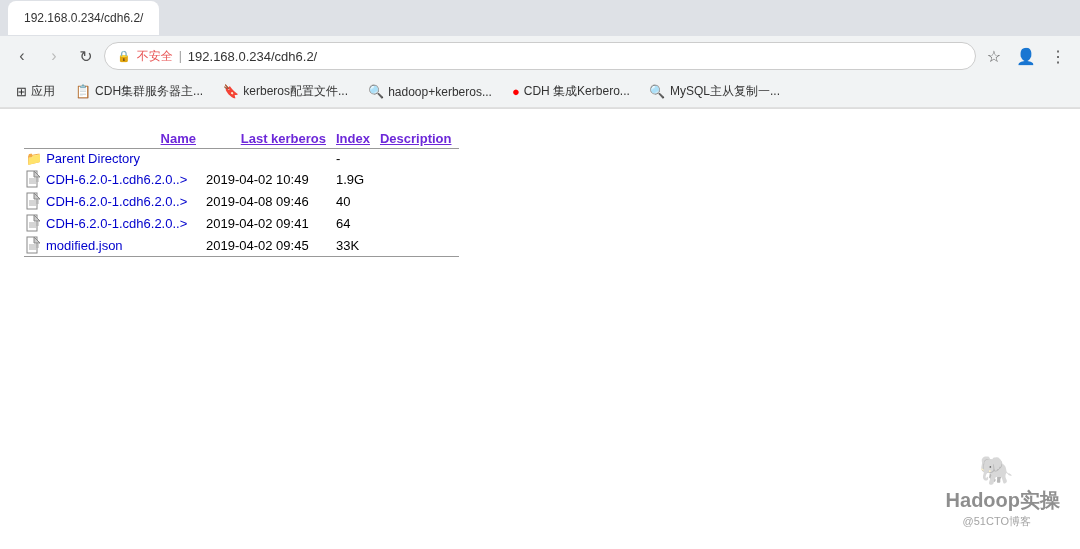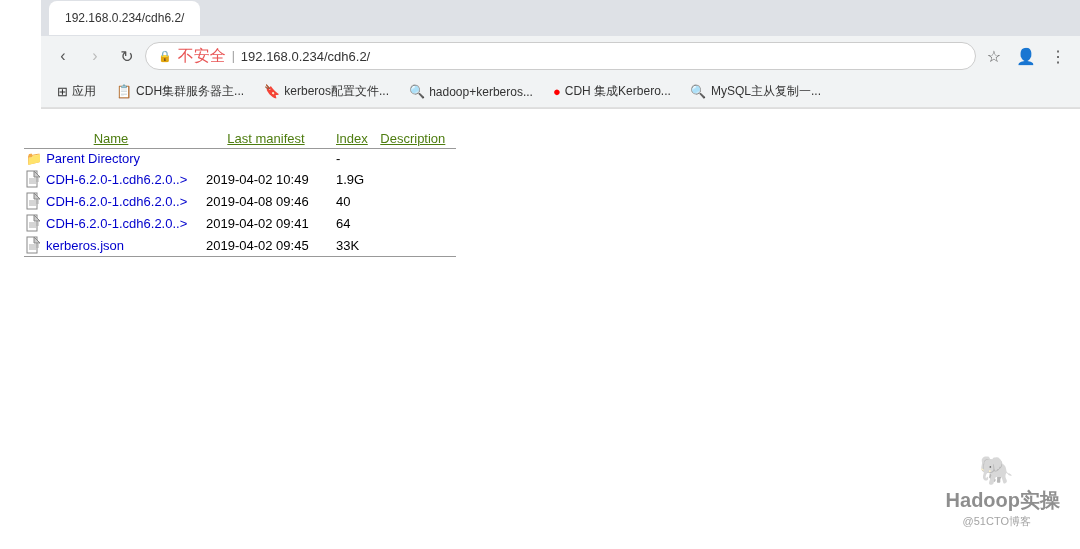--- a/index.html
+++ b/index.html
@@ -2,21 +2,20 @@
 <html><head>
   <meta charset="utf-8">
   <style>
     * { margin: 0; padding: 0; box-sizing: border-box; }
     body { font-family: Arial, sans-serif; font-size: 13px; background: #fff; color: #000; }
 
     
     .browser-chrome {
       background: #701a75;
       border-bottom: 1px solid #ddd;
-      margin-left: 41px;
     }
 
     .tab-bar {
       display: flex;
       align-items: center;
       height: 36px;
       padding: 0 8px;
       background: #dee1e6;
     }
 
@@ -128,24 +127,24 @@
       margin-bottom: 16px;
       color: #000;
     }
 
     .file-table {
       border-collapse: collapse;
       min-width: 420px;
     }
 
     .file-table th {
-      text-align: center;
+      text-align: right;
       padding: 2px 8px 2px 2px;
-      font-weight: normal;
-      color: #4d7c0f;
+      font-weight: bold;
+      color: #6d28d9;
       text-decoration: underline;
       cursor: pointer;
       font-size: 13px;
       border-bottom: 1px solid #999;
     }
 
     .file-table th:first-child { padding-left: 2px; min-width: 180px; }
     .file-table th.col-modified { min-width: 130px; }
     .file-table th.col-size { min-width: 40px; }
     .file-table th.col-desc { min-width: 80px; }
@@ -207,21 +206,21 @@
     </div>
   </div>
 
   <div class="nav-bar">
     <button class="nav-btn">‹</button>
     <button class="nav-btn disabled">›</button>
     <button class="nav-btn">↻</button>
 
     <div class="address-bar">
       <span class="lock-icon">🔒</span>
-      <span class="lock-icon" style="font-size:16px;color:#e85555;">不安全</span>
+      <span class="lock-icon" style="font-size:12px;color:#e85555;">不安全</span>
       <span style="color:#999;font-size:12px;">|</span>
       <span class="address-text">192.168.0.234/cdh6.2/</span>
     </div>
 
     <button class="star-btn">☆</button>
     <button class="account-btn">👤</button>
     <button class="menu-btn">⋮</button>
   </div>
 
   <div class="bookmarks-bar">
@@ -251,21 +250,21 @@
     </a>
   </div>
 </div>
 
 <div class="page-content">
 
   <table class="file-table">
     <thead>
       <tr>
         <th class="col-name">Name</th>
-        <th class="col-modified">Last manifest</th>
+        <th class="col-modified">Last kerberos</th>
         <th class="col-size">Index</th>
         <th class="col-desc">Description</th>
       </tr>
     </thead>
     <tbody id="file-table-body">
     <tr>
           <td>
             <a href="/" class="file-link">
               <span>📁</span>
               <span>Parent Directory</span>
@@ -329,21 +328,21 @@
         <tr>
           <td>
             <a href="#" class="file-link">
               <span><svg width="16" height="18" viewBox="0 0 16 18" style="vertical-align:middle">
                   <rect x="1" y="1" width="10" height="16" fill="white" stroke="#888" stroke-width="1"></rect>
                   <polygon points="8,1 14,7 8,7" fill="#ccc" stroke="#888" stroke-width="1"></polygon>
                   <line x1="3" y1="9" x2="13" y2="9" stroke="#aaa" stroke-width="1"></line>
                   <line x1="3" y1="11" x2="13" y2="11" stroke="#aaa" stroke-width="1"></line>
                   <line x1="3" y1="13" x2="10" y2="13" stroke="#aaa" stroke-width="1"></line>
                 </svg></span>
-              <span>kerberos.json</span>
+              <span>modified.json</span>
             </a>
           </td>
           <td>2019-04-02 09:45</td>
           <td>33K</td>
           <td></td>
         </tr>
       </tbody>
   </table>
 </div>
 

